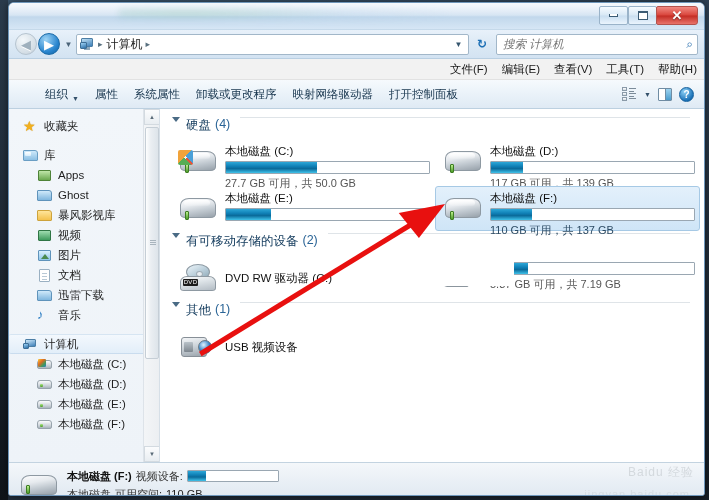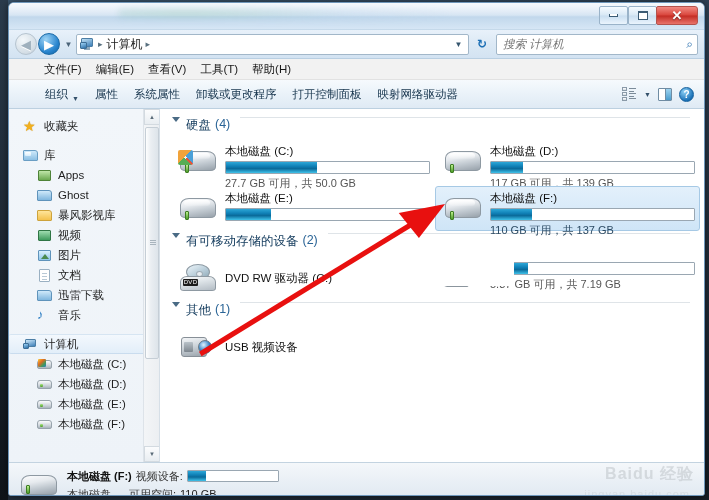--- a/index.html
+++ b/index.html
@@ -139,20 +139,21 @@
     font-family:"Liberation Sans","DejaVu Sans",sans-serif;
     background: transparent; min-width:0;
   }
   #search-icon { color:#3c7cb5; font-size:12px; flex:0 0 auto; }
 
   
   #menubar {
     height: 21px; background: #f2f2f2;
     display:flex; align-items:center; padding-left: 28px;
     border-bottom: 1px solid #e2e2e2;
+    justify-content: flex-end;
   }
   .menu-item { font-size: 11.5px; color:#1a1a1a; padding: 1px 7px; white-space:nowrap; }
 
   
   #cmdbar {
     height: 29px;
     background: linear-gradient(180deg,#f6fafd,#eaf2f9 50%,#dfeaf4 100%);
     border-bottom: 1px solid #bcd0e0;
     display:flex; align-items:center; padding: 0 6px 0 28px;
   }
@@ -400,21 +401,21 @@
     background: linear-gradient(180deg,#2ca7d8 0%, #0f7fb5 40%, #0a6a9a 60%, #3fc2ea 100%); }
   #dcol-1 { width: 218px; flex:0 0 auto; }
   #dcol-2 { width: 160px; flex:0 0 auto;margin-top:48px; }
   #dcol-3 { flex:1 1 auto; }
 
   
   #watermark {
     position:absolute; right: 4px; top: -1px; width: 190px; height: 48px;
     pointer-events:none; opacity:.5;
   }
-  #wm-main { position:absolute; right:6px; top:2px; font-size:16px; font-weight:bold;
+  #wm-main { position:absolute; right:6px; top:2px; font-size:12px; font-weight:normal;
     color:#b9bfc4; letter-spacing:1px; font-family:"Liberation Sans",sans-serif; }
   #wm-sub { position:absolute; right:10px; top:26px; font-size:11px; color:#cbd1d6;
     letter-spacing:1px; font-family:"Liberation Sans",sans-serif; }
 </style>
 </head>
 <body>
 
 <div id="desktop">
   <div id="desktop-left-strip"></div>
 </div>
@@ -479,22 +480,22 @@
   </div>
 
   <div id="cmdbar">
     <span class="cmd-item">
       <span>组织</span>
       <span class="cmd-caret">▼</span>
     </span>
     <span class="cmd-item">属性</span>
     <span class="cmd-item">系统属性</span>
     <span class="cmd-item">卸载或更改程序</span>
+    <span class="cmd-item">映射网络驱动器</span>
     <span class="cmd-item">打开控制面板</span>
-    <span class="cmd-item">映射网络驱动器</span>
 
     <span id="cmd-right">
       <span id="view-icon">
         <span class="vi-row" style="top:0"></span>
         <span class="vi-row" style="top:5px"></span>
         <span class="vi-row" style="top:10px"></span>
         <span class="vi-line" style="top:1px; width:7px"></span>
         <span class="vi-line" style="top:4px; width:5px"></span>
         <span class="vi-line" style="top:6px; width:7px"></span>
         <span class="vi-line" style="top:9px; width:5px"></span>
@@ -765,21 +766,21 @@
       <div class="dcol" id="dcol-1">
         <div class="drow">
           <span class="dlabel-strong">本地磁盘 (F:)</span>
           <span class="dlabel">视频设备:</span>
           <span id="detail-bar">
             <span id="detail-fill" style="width: 20%;"></span>
           </span>
         </div>
         <div class="drow">
           <span class="dlabel">本地磁盘</span>
-          <span class="dlabel" style="margin-left:14px">可用空间:</span>
+          <span class="dlabel" style="">可用空间:</span>
           <span class="dval">110 GB</span>
         </div>
       </div>
 
       <div class="dcol" id="dcol-2">
         <div class="drow">
           <span class="dlabel">总大小:</span>
           <span class="dval">137 GB</span>
         </div>
       </div>

